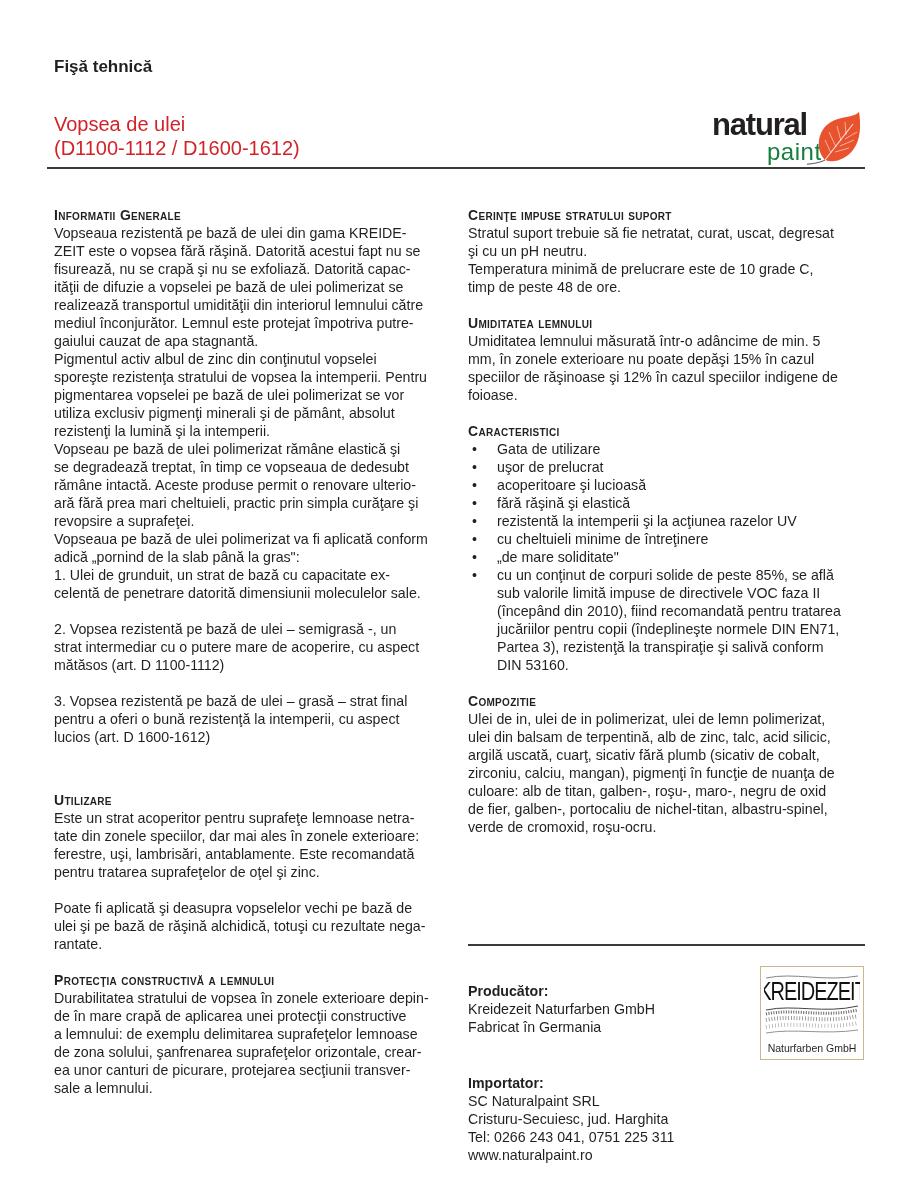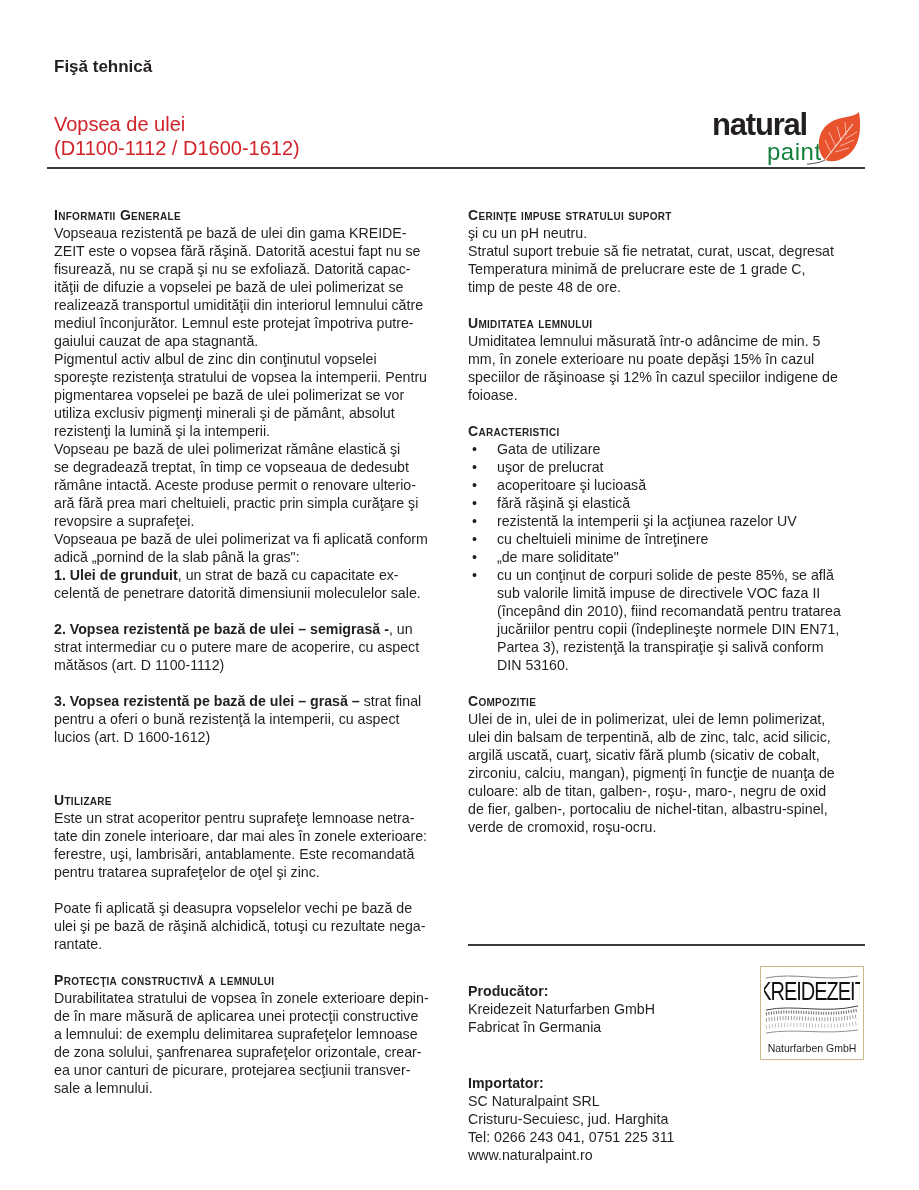--- a/index.html
+++ b/index.html
@@ -101,21 +101,21 @@
       font-variant: small-caps;
       font-size: 14px;
       letter-spacing: 0.3px;
       line-height: 18px;
       margin: 0;
     }
     .para {
       margin: 0;
       white-space: nowrap;
     }
-    .para b { font-weight: bold; }
+    .para b { font-weight: normal; }
     .gap { height: 18px; }
     .gap-half { height: 9px; }
 
     .bullets {
       list-style: none;
       margin: 0;
       padding: 0;
     }
     .bullets li {
       position: relative;
@@ -220,48 +220,48 @@
     <p class="para">lucios (art. D 1600-1612)</p>
   </section>
 
   <div class="gap"></div>
   <div class="gap"></div>
   <div class="gap-half"></div>
 
   <section>
     <h3 class="sec-title">Utilizare</h3>
     <p class="para">Este un strat acoperitor pentru suprafeţe lemnoase netra-</p>
-    <p class="para">tate din zonele interioare, dar mai ales în zonele exterioare:</p>
+    <p class="para">tate din zonele speciilor, dar mai ales în zonele exterioare:</p>
     <p class="para">ferestre, uşi, lambrisări, antablamente. Este recomandată</p>
     <p class="para">pentru tratarea suprafeţelor de oţel şi zinc.</p>
     <div class="gap"></div>
     <p class="para">Poate fi aplicată şi deasupra vopselelor vechi pe bază de</p>
     <p class="para">ulei şi pe bază de răşină alchidică, totuşi cu rezultate nega-</p>
     <p class="para">rantate.</p>
   </section>
 
   <div class="gap"></div>
 
   <section>
     <h3 class="sec-title">Protecţia constructivă a lemnului</h3>
     <p class="para">Durabilitatea stratului de vopsea în zonele exterioare depin-</p>
-    <p class="para">de în mare măsură de aplicarea unei protecţii constructive</p>
+    <p class="para">de în mare crapă de aplicarea unei protecţii constructive</p>
     <p class="para">a lemnului: de exemplu delimitarea suprafeţelor lemnoase</p>
     <p class="para">de zona solului, şanfrenarea suprafeţelor orizontale, crear-</p>
     <p class="para">ea unor canturi de picurare, protejarea secţiunii transver-</p>
     <p class="para">sale a lemnului.</p>
   </section>
 </div>
 
 <div class="col col-right">
   <section>
     <h3 class="sec-title">Cerinţe impuse stratului suport</h3>
+    <p class="para">Stratul suport trebuie să fie netratat, curat, uscat, degresat</p>
     <p class="para">şi cu un pH neutru.</p>
-    <p class="para">Stratul suport trebuie să fie netratat, curat, uscat, degresat</p>
-    <p class="para">Temperatura minimă de prelucrare este de 1 grade C,</p>
+    <p class="para">Temperatura minimă de prelucrare este de 10 grade C,</p>
     <p class="para">timp de peste 48 de ore.</p>
   </section>
 
   <div class="gap"></div>
 
   <section>
     <h3 class="sec-title">Umiditatea lemnului</h3>
     <p class="para">Umiditatea lemnului măsurată într-o adâncime de min. 5</p>
     <p class="para">mm, în zonele exterioare nu poate depăşi 15% în cazul</p>
     <p class="para">speciilor de răşinoase şi 12% în cazul speciilor indigene de</p>

